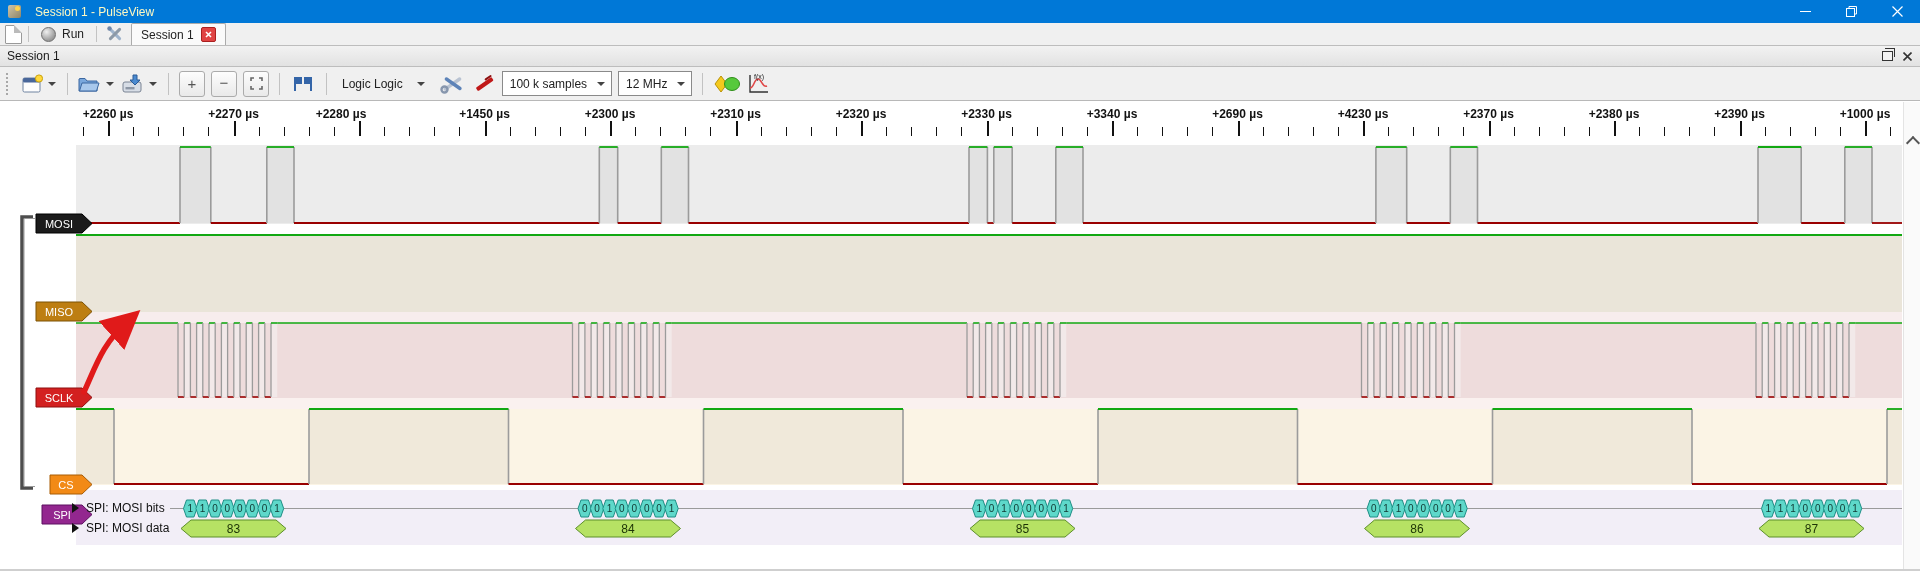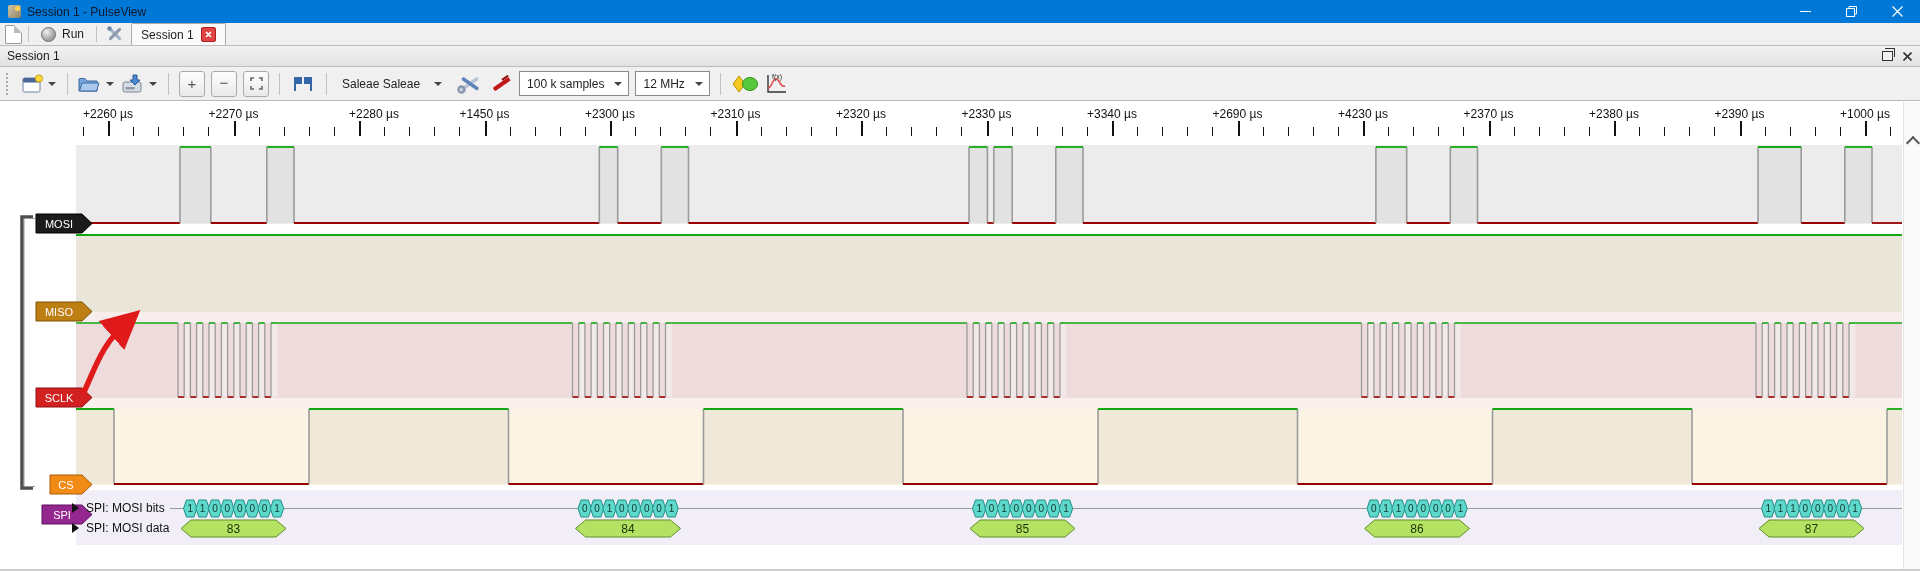--- a/index.html
+++ b/index.html
@@ -2,22 +2,22 @@
 <html><head>
 <meta charset="utf-8">
 <style>
   html,body{margin:0;padding:0;}
   body{width:1920px;height:571px;position:relative;overflow:hidden;
        font-family:"Liberation Sans",sans-serif;background:#fff;
        -webkit-font-smoothing:antialiased;}
   .abs{position:absolute;}
 
   
-  #titlebar{left:0;top:0;width:1920px;height:23px;background:#0078d7;color:#0f172a;
-            display:flex;align-items:center;}
+  #titlebar{left:0;top:0;width:1920px;height:23px;background:#0078d7;color:#fef9c3;
+            display:flex;align-items:center;gap:8px;}
   #app-icon{width:13px;height:13px;margin:0 6px 0 8px;border-radius:2px;
             background:linear-gradient(135deg,#cfc5a8,#8d8468);position:relative;}
   #app-icon::after{content:"";position:absolute;right:1px;top:1px;width:5px;height:5px;
             border-radius:50%;background:#ffd24a;}
   #title-text{font-size:12px;}
   #caption-buttons{margin-left:auto;display:flex;height:23px;}
   .capbtn{width:46px;height:23px;display:flex;align-items:center;justify-content:center;}
 
   
   #tabbar{left:0;top:23px;width:1920px;height:22px;background:#f0f0f0;
@@ -57,21 +57,21 @@
   .caret{width:0;height:0;border-left:4px solid transparent;border-right:4px solid transparent;
          border-top:4px solid #444;margin:0 4px 0 2px;}
   .sqbtn{width:24px;height:24px;border:1px solid #ababab;border-radius:3px;
          background:linear-gradient(#fdfdfd,#e9e9e9);display:flex;align-items:center;
          justify-content:center;margin:0 3px;font-size:15px;color:#555;}
   .combo{height:23px;background:#fff;border:1px solid #8a8a8a;display:flex;align-items:center;
          padding-left:7px;margin:0 3px;}
   .combo .caret{margin-left:10px;margin-right:6px;}
   #ruler{left:0;top:101px;width:1920px;height:40px;background:#fff;}
   .rlabel{position:absolute;top:6px;width:90px;margin-left:-45px;text-align:center;
-          font-size:12px;color:#111;}
+          font-size:12px;color:#111;font-weight:bold;}
   .tick{position:absolute;background:#111;}
   #gutter-line{left:76px;top:101px;width:1px;height:39px;background:#e0e0e0;}
 
   
   #wave{left:0;top:101px;}
 
   
   .decrow{position:absolute;display:flex;align-items:center;font-size:12px;color:#111;}
   .tri{width:0;height:0;border-top:5px solid transparent;border-bottom:5px solid transparent;
        border-left:7px solid #111;margin-right:7px;}
@@ -187,21 +187,21 @@
 
   <div class="tbtn">
     <svg width="26" height="20">
       <path d="M4 3 H12 V10 H6 V17 H4 Z" fill="#3465a8"></path>
       <path d="M22 3 H14 V10 H20 V17 H22 Z" fill="#3465a8"></path>
     </svg>
   </div>
   <div class="tsep"></div>
 
   <div class="tbtn" style="padding:0 2px 0 8px;">
-    <span>Saleae Saleae</span>
+    <span>Logic Logic</span>
   </div>
   <div class="caret" style="margin-left:12px;"></div>
 
   <div class="tbtn" style="margin-left:8px;">
     <svg width="26" height="24">
       <rect x="2" y="10" width="21" height="3.4" rx="1.7" fill="#b9c3d2" transform="rotate(-35 13 12)"></rect>
       <circle cx="4.5" cy="17.5" r="3" fill="none" stroke="#8796ad" stroke-width="2.4"></circle>
       <rect x="3" y="10" width="20" height="3.4" rx="1.7" fill="#5d83b8" transform="rotate(35 13 12)"></rect>
     </svg>
   </div>
@@ -234,21 +234,21 @@
       <path d="M3 15 C7 15 7 6 11 6 C15 6 15 15 20 13" fill="none" stroke="#e04848" stroke-width="1.6"></path>
       <text x="7" y="6" font-size="7" font-family="Liberation Sans, sans-serif" fill="#222">f(x)</text>
     </svg>
   </div>
 </div>
 
 <div id="gutter-line" class="abs"></div>
 <div id="ruler" class="abs">
     <div class="rlabel" style="left:108px">+2260 µs</div>
     <div class="rlabel" style="left:233.5px">+2270 µs</div>
-    <div class="rlabel" style="left:374px">+2280 µs</div>
+    <div class="rlabel" style="left:341px">+2280 µs</div>
     <div class="rlabel" style="left:484.5px">+1450 µs</div>
     <div class="rlabel" style="left:610px">+2300 µs</div>
     <div class="rlabel" style="left:735.5px">+2310 µs</div>
     <div class="rlabel" style="left:861px">+2320 µs</div>
     <div class="rlabel" style="left:986.5px">+2330 µs</div>
     <div class="rlabel" style="left:1112px">+3340 µs</div>
     <div class="rlabel" style="left:1237.5px">+2690 µs</div>
     <div class="rlabel" style="left:1363px">+4230 µs</div>
     <div class="rlabel" style="left:1488.5px">+2370 µs</div>
     <div class="rlabel" style="left:1614px">+2380 µs</div>

